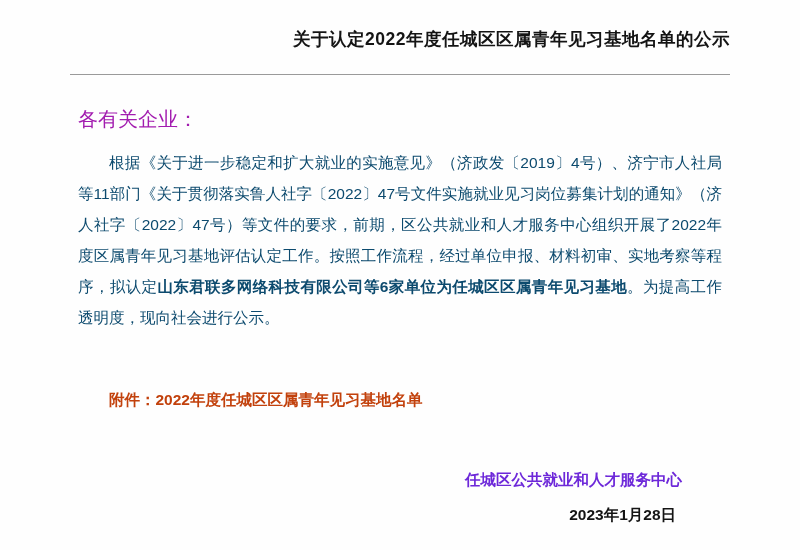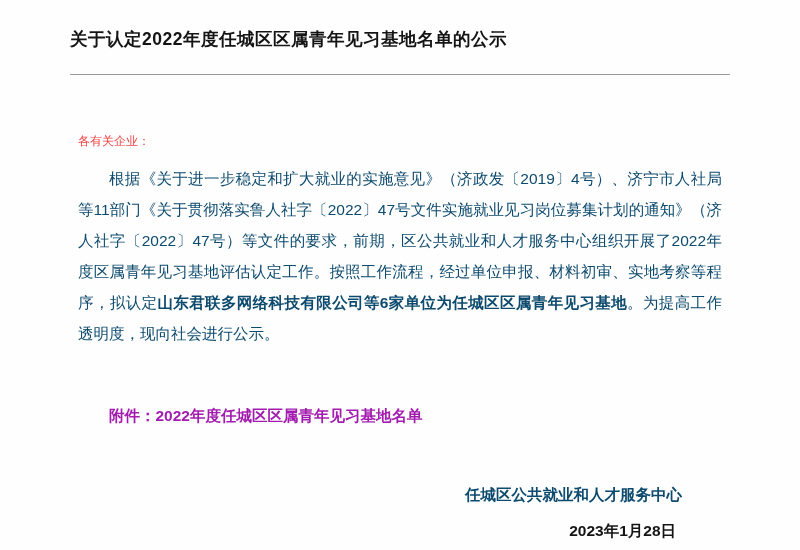--- a/index.html
+++ b/index.html
@@ -20,69 +20,69 @@
     height: 550px;
     box-sizing: border-box;
     background: #fefefe;
   }
   .title-block {
     padding: 26px 70px 0 70px;
   }
   .doc-title {
     font-size: 17.5px;
     font-weight: bold;
-    text-align: left;
+    text-align: right;
     letter-spacing: 0.5px;
     line-height: 1.5;
     color: #141414;
   }
   .rule {
     margin: 22px 70px 0 70px;
     height: 1px;
     background: #9a9a9a;
   }
   .body-block {
     padding: 0 78px 0 78px;
   }
   .salutation {
-    margin-top: 56px;
-    font-size: 12px;
+    margin-top: 26px;
+    font-size: 20px;
     line-height: 1.8;
-    color: #ef4444;
+    color: #a21caf;
   }
   .para {
     margin-top: 10px;
     font-size: 15.5px;
     line-height: 2.0;
     text-align: justify;
     text-justify: inter-ideograph;
     text-indent: 2em;
     color: #0c4a6e;
   }
   .para .em {
     font-weight: bold;
   }
   .attachment {
     margin-top: 52px;
     font-size: 15.5px;
     line-height: 1.9;
     text-indent: 2em;
     font-weight: bold;
-    color: #a21caf;
+    color: #c2410c;
   }
   .signature-block {
     margin-top: 50px;
     padding-right: 40px;
     text-align: right;
   }
   .sign-org {
     font-size: 15.5px;
     font-weight: bold;
     line-height: 1.9;
-    color: #0c4a6e;
+    color: #6d28d9;
   }
   .sign-date {
     font-size: 15.5px;
     font-weight: bold;
     line-height: 1.9;
     margin-top: 6px;
     padding-right: 6px;
     color: #141414;
   }
 </style>

